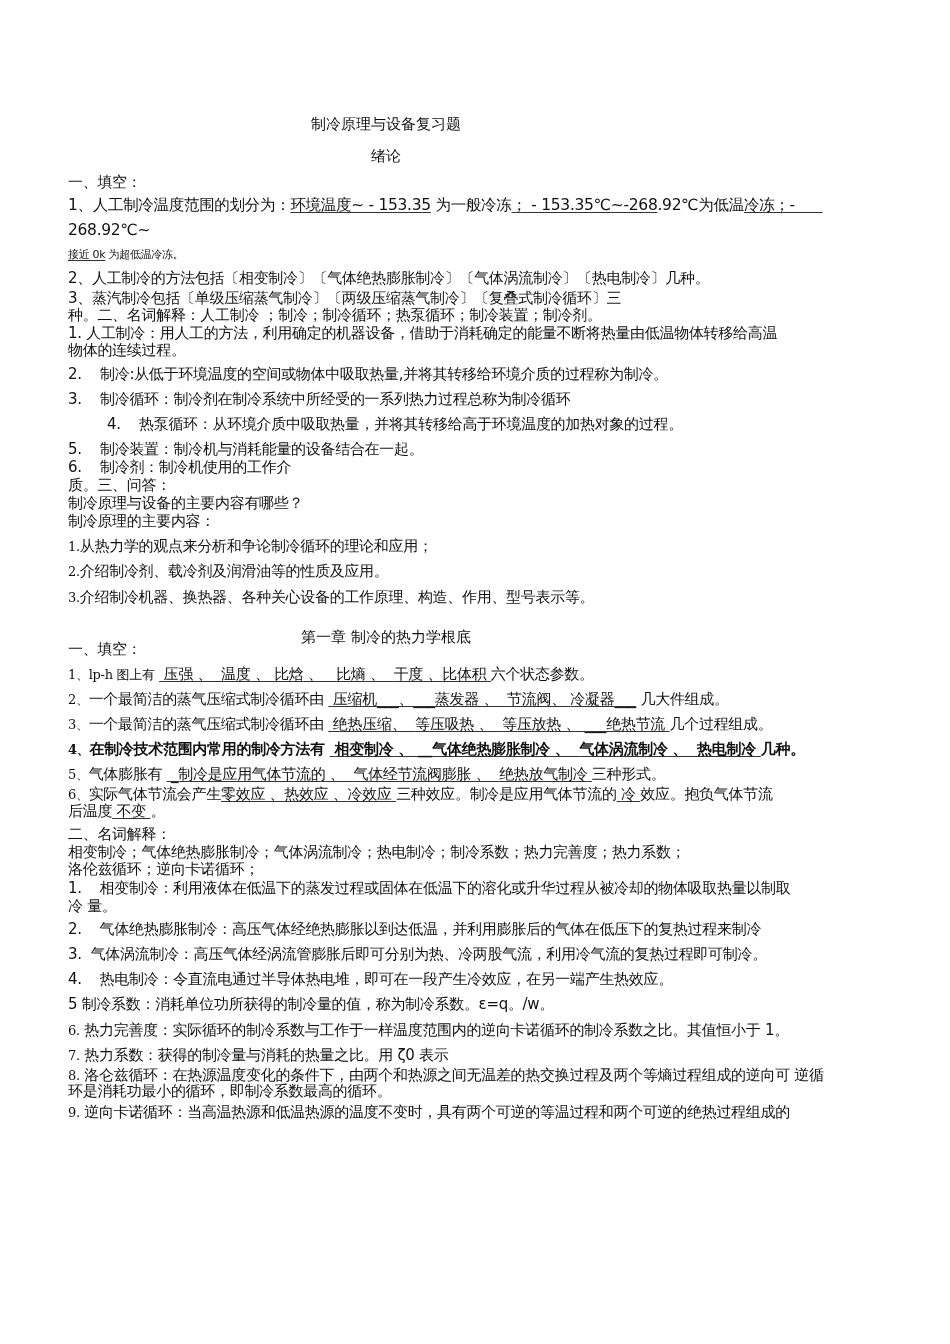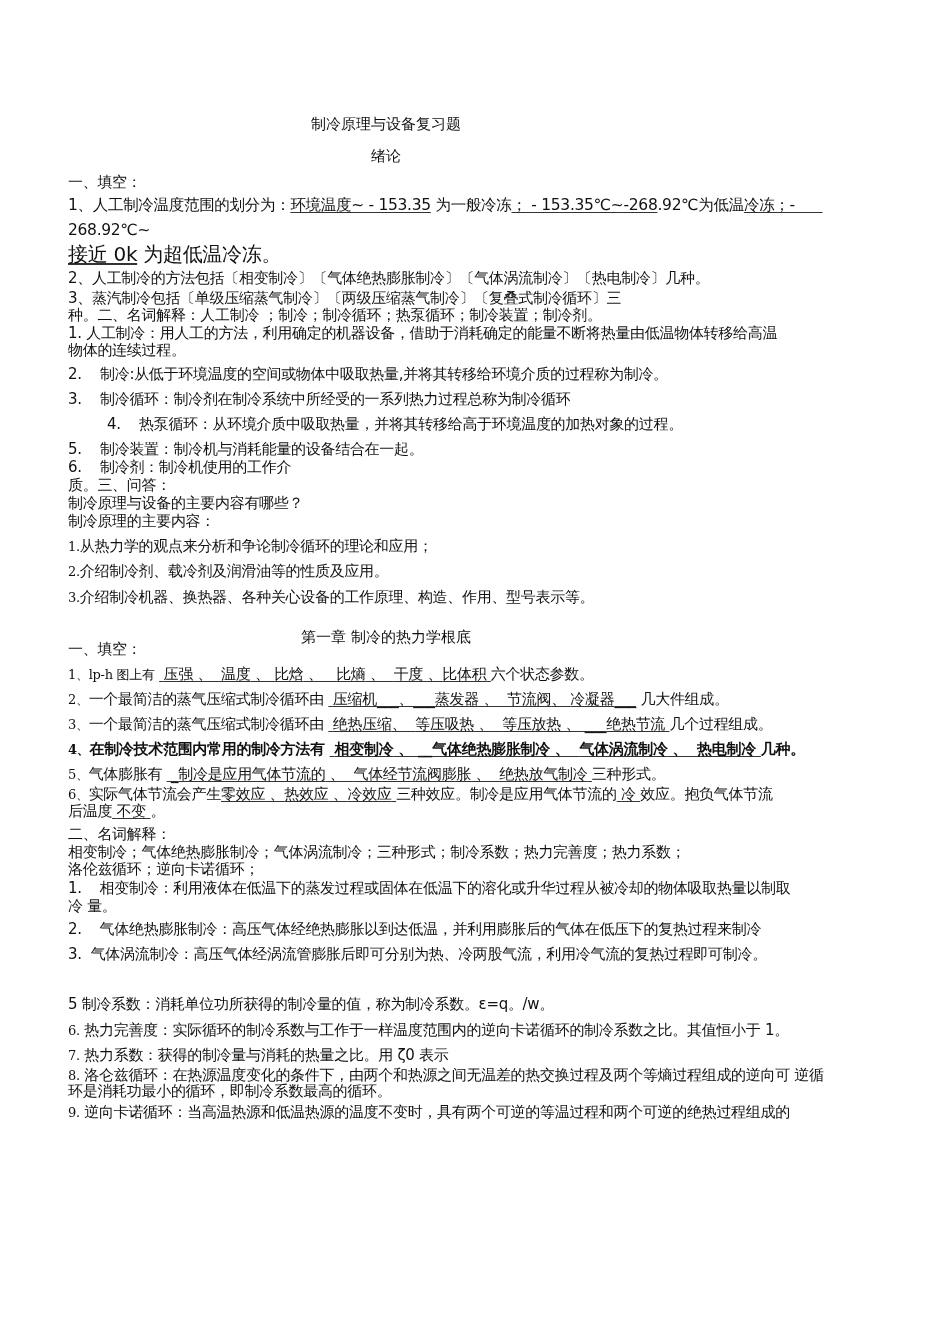--- a/index.html
+++ b/index.html
@@ -18,21 +18,21 @@
 <div class="page">
 
   <div class="center" style="top:116px;">制冷原理与设备复习题</div>
   <div class="center" style="top:148px;">绪论</div>
   <div class="ln" style="top:174px;">一、填空：</div>
 
   <div class="ln" style="top:197px; font-size:15.5px;">
     <span>1、人工制冷温度范围的划分为：</span><span class="u">环境温度~ - 153.35</span><span> 为一般冷冻</span><span class="u">；  - 153.35℃~-268</span><span>.92℃为低温</span><span class="u" style="white-space:pre;">冷冻；-      </span>
   </div>
   <div class="ln" style="top:222px; font-size:15.5px;">268.92℃~</div>
-  <div class="ln" style="top:246px; font-size:20px;">
+  <div class="ln" style="top:246px; font-size:11px;">
     <span class="u">接近 0k</span><span> 为超低温冷冻。</span>
   </div>
 
   <div class="ln" style="top:270px;">2、人工制冷的方法包括〔相变制冷〕〔气体绝热膨胀制冷〕〔气体涡流制冷〕〔热电制冷〕几种。</div>
   <div class="ln" style="top:290px;">3、蒸汽制冷包括〔单级压缩蒸气制冷〕〔两级压缩蒸气制冷〕〔复叠式制冷循环〕三</div>
   <div class="ln" style="top:307px;">种。二、名词解释：人工制冷 ；制冷；制冷循环；热泵循环；制冷装置；制冷剂。</div>
   <div class="ln" style="top:325px;">1. 人工制冷：用人工的方法，利用确定的机器设备，借助于消耗确定的能量不断将热量由低温物体转移给高温</div>
   <div class="ln" style="top:342px;">物体的连续过程。</div>
 
   <div class="ln" style="top:366px;"><span class="num">2.</span><span>制冷:从低于环境温度的空间或物体中吸取热量,并将其转移给环境介质的过程称为制冷。</span></div>
@@ -72,26 +72,27 @@
     <span class="u">&nbsp;_<span>制冷是应用气体节流的</span>&nbsp;、&nbsp;&nbsp;<span>气体经节流阀膨胀</span>&nbsp;、&nbsp;&nbsp;<span>绝热放气制冷</span>&nbsp;</span><span>三种形式。</span>
   </div>
   <div class="ln" style="top:786px;">
     <span class="serif">6、</span><span>实际气体节流会产生</span><span class="u"><span>零效应</span>&nbsp;、<span>热效应</span>&nbsp;、<span>冷效应</span>&nbsp;</span><span>三种效应。制冷是应用气体节流的</span><span class="u">&nbsp;<span>冷</span>&nbsp;</span><span>效应。抱负气体节流</span>
   </div>
   <div class="ln" style="top:803px;">
     <span>后温度</span><span class="u">&nbsp;<span>不变</span>&nbsp;</span><span>。</span>
   </div>
 
   <div class="ln" style="top:826px;">二、名词解释：</div>
-  <div class="ln" style="top:844px;">相变制冷；气体绝热膨胀制冷；气体涡流制冷；三种形式；制冷系数；热力完善度；热力系数；</div>
+  <div class="ln" style="top:844px;">相变制冷；气体绝热膨胀制冷；气体涡流制冷；热电制冷；制冷系数；热力完善度；热力系数；</div>
   <div class="ln" style="top:861px;">洛伦兹循环；逆向卡诺循环；</div>
   <div class="ln" style="top:880px; white-space:pre;">1.    相变制冷：利用液体在低温下的蒸发过程或固体在低温下的溶化或升华过程从被冷却的物体吸取热量以制取</div>
   <div class="ln" style="top:898px;">冷 量。</div>
   <div class="ln" style="top:921px; white-space:pre;">2.    气体绝热膨胀制冷：高压气体经绝热膨胀以到达低温，并利用膨胀后的气体在低压下的复热过程来制冷</div>
   <div class="ln" style="top:946px; white-space:pre;">3.  气体涡流制冷：高压气体经涡流管膨胀后即可分别为热、冷两股气流，利用冷气流的复热过程即可制冷。</div>
+  <div class="ln" style="top:971px; white-space:pre;">4.    热电制冷：令直流电通过半导体热电堆，即可在一段产生冷效应，在另一端产生热效应。</div>
   <div class="ln" style="top:996px;">5 制冷系数：消耗单位功所获得的制冷量的值，称为制冷系数。ε=q。/w。</div>
   <div class="ln" style="top:1022px;"><span class="serif">6.</span><span> 热力完善度：实际循环的制冷系数与工作于一样温度范围内的逆向卡诺循环的制冷系数之比。其值恒小于 1。</span></div>
   <div class="ln" style="top:1047px;"><span class="serif">7.</span><span> 热力系数：获得的制冷量与消耗的热量之比。用 ζ0  表示</span></div>
   <div class="ln" style="top:1067px;"><span class="serif">8.</span><span> 洛仑兹循环：在热源温度变化的条件下，由两个和热源之间无温差的热交换过程及两个等熵过程组成的逆向可 逆循</span></div>
   <div class="ln" style="top:1083px;">环是消耗功最小的循环，即制冷系数最高的循环。</div>
   <div class="ln" style="top:1104px;"><span class="serif">9.</span><span> 逆向卡诺循环：当高温热源和低温热源的温度不变时，具有两个可逆的等温过程和两个可逆的绝热过程组成的</span></div>
 
 </div>
 
 </body></html>

